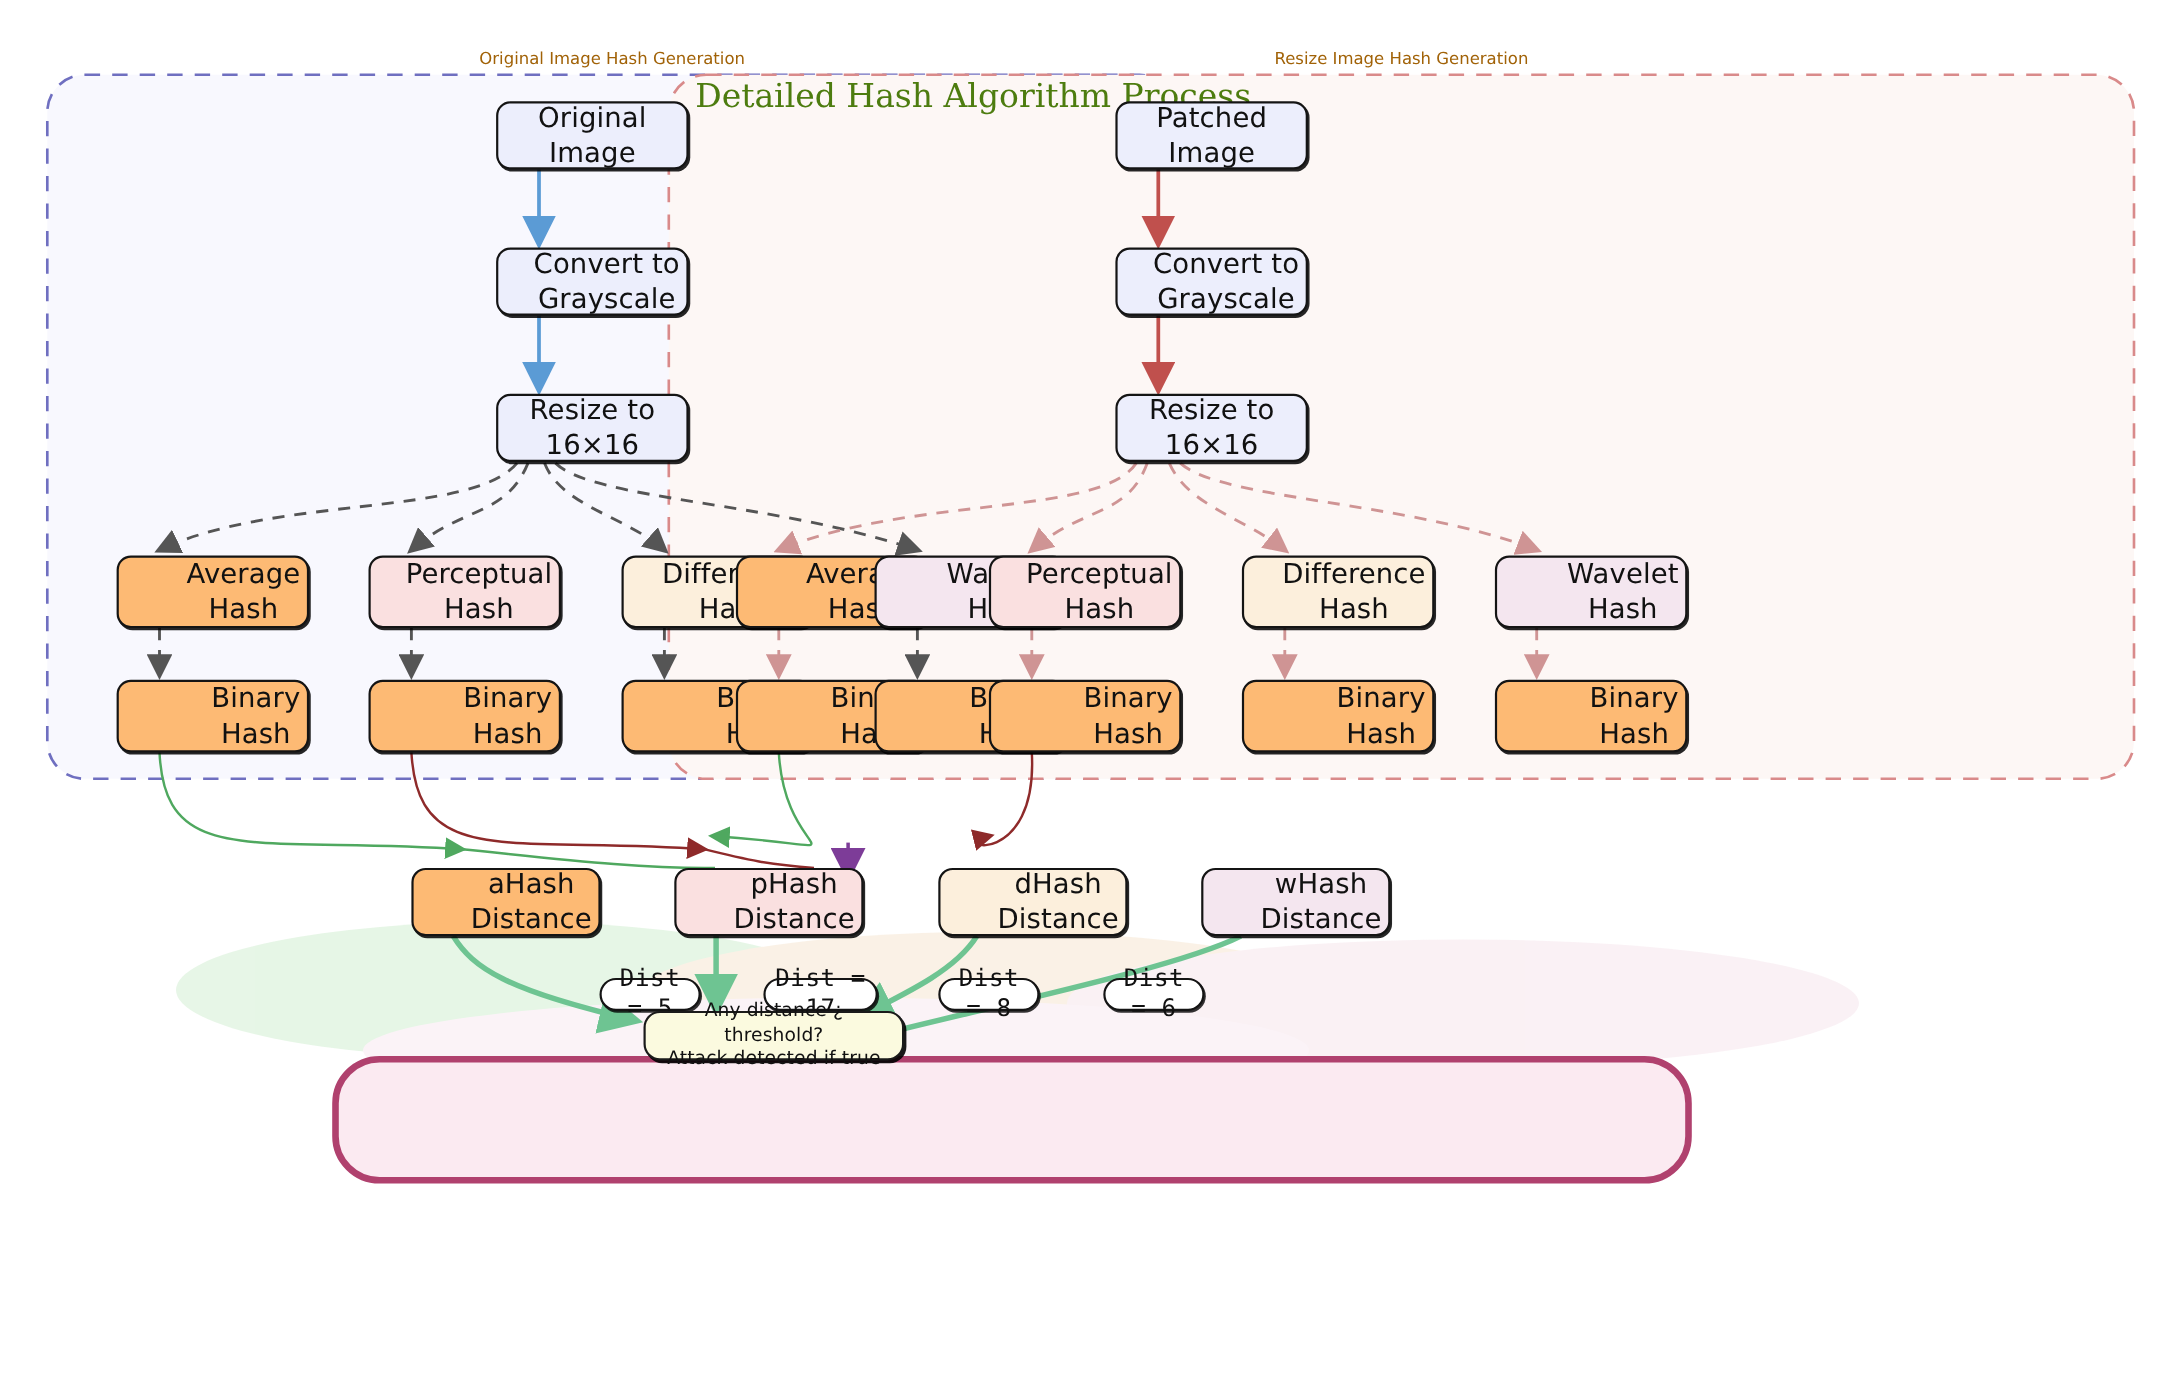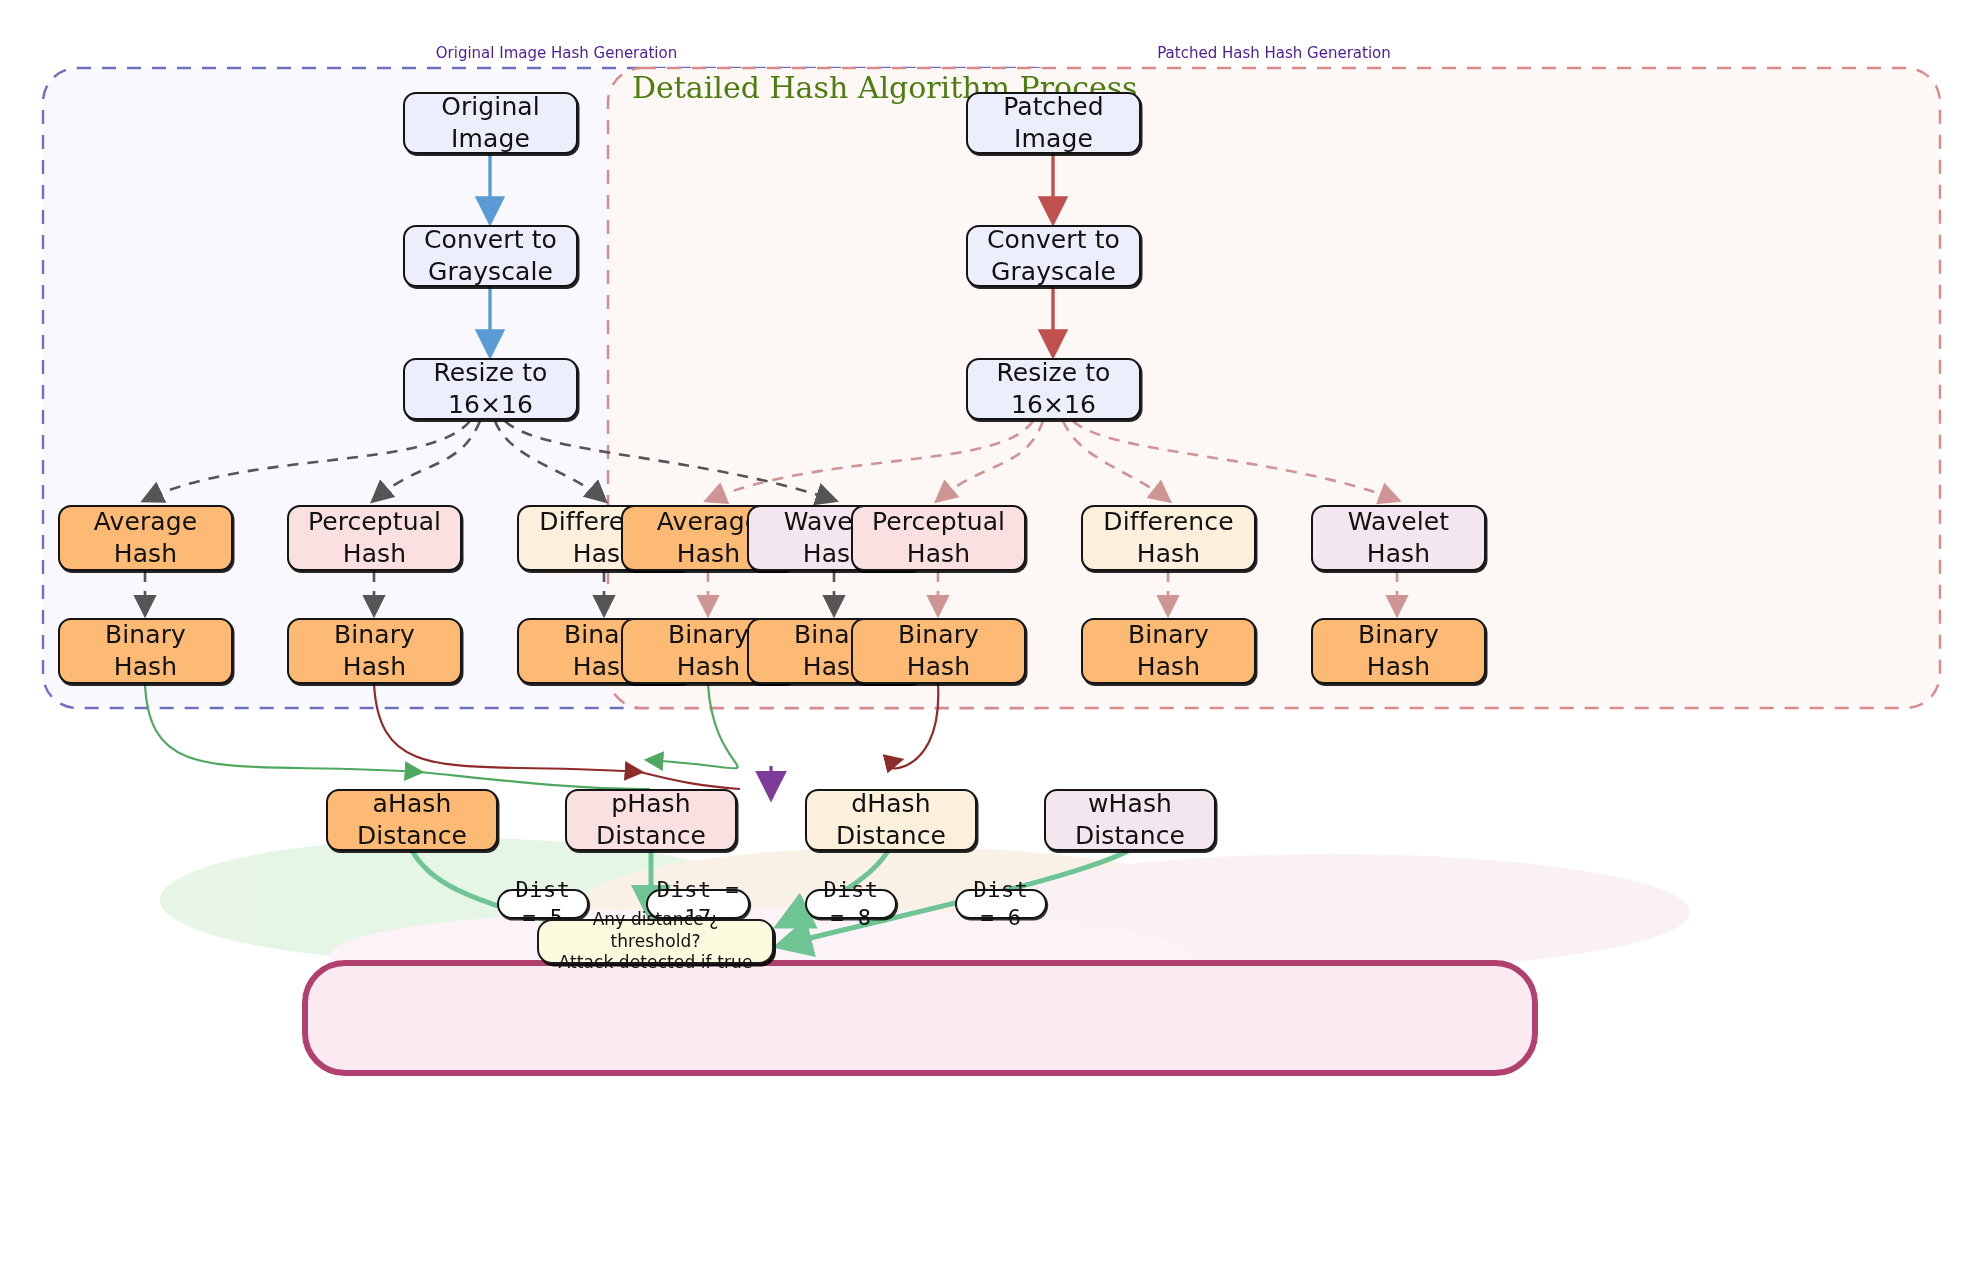--- a/index.html
+++ b/index.html
@@ -10,26 +10,27 @@
   }
   #stage{position:absolute;left:0;top:0;width:1982px;height:1270px;}
   svg.layer{position:absolute;left:0;top:0;width:1982px;height:1270px;overflow:visible;}
   #edges{z-index:2;}
   #clouds{z-index:0;}
   #containers{z-index:1;}
   .nodes{position:absolute;left:0;top:0;width:1982px;height:1270px;z-index:3;}
 
   .node{
     position:absolute;box-sizing:border-box;
-    display:flex;align-items:center;justify-content:center;
+    display:flex;align-items:center;justify-content:flex-end;
     text-align:center;line-height:1.28;
     border:2.2px solid #141414;border-radius:13px;
     background:#eef0fb;color:#111;
     font-size:25px;letter-spacing:.1px;
     box-shadow:1.5px 2px 0 rgba(0,0,0,.85);
+    margin-left:48px;
   }
   .node span{display:block;padding:0 6px;}
 
   .n-process{background:#eceefc;}
   .n-ahash{background:#fdba74;}
   .n-phash{background:#fae0e0;}
   .n-dhash{background:#fcefdc;}
   .n-whash{background:#f4e6ef;}
   .n-binary{background:#fdba74;}
 
@@ -44,21 +45,21 @@
     box-shadow:2px 2.5px 0 rgba(0,0,0,.9);
   }
   .n-dist{
     background:#ffffff;border:2.1px solid #141414;border-radius:28px;
     font-family:"DejaVu Sans Mono","Liberation Mono",monospace;
     font-size:22px;letter-spacing:.5px;color:#111;
     box-shadow:1.2px 1.6px 0 rgba(0,0,0,.8);
   }
 
   .grp-label{
-    position:absolute;font-size:15px;color:#4c1d95;
+    position:absolute;font-size:15px;color:#a16207;
     white-space:nowrap;text-align:center;
   }
   .main-title{
     position:absolute;font-family:"DejaVu Serif","Liberation Serif",serif;
     font-size:30px;color:#4d7c0f;white-space:nowrap;
   }
 </style>
 </head>
 <body>
 
@@ -158,21 +159,21 @@
       <path d="M412,851 C430,880 460,900 575,927" marker-end="url(#ah-res)"></path>
       <path d="M651,851 L651,915" marker-end="url(#ah-res)"></path>
       <path d="M888,851 C870,880 830,900 782,924" marker-end="url(#ah-res)"></path>
       <path d="M1128,851 C1070,880 900,915 782,945" marker-end="url(#ah-res)"></path>
     </g>
   </svg>
 
   <div class="nodes" id="node-layer">
     <div class="main-title" id="main-title" style="left: 632px; top: 70px;">Detailed Hash Algorithm Process</div>
   <div class="grp-label" style="left: 376.5px; top: 44px; width: 360px;">Original Image Hash Generation</div>
-      <div class="grp-label" style="left: 1094px; top: 44px; width: 360px;">Patched Hash Hash Generation</div>
+      <div class="grp-label" style="left: 1094px; top: 44px; width: 360px;">Resize Image Hash Generation</div>
       <div class="node n-process" style="left: 403px; top: 92px; width: 175px; height: 62px;">
         <span>Original Image</span>
       </div>
       <div class="node n-process" style="left: 403px; top: 225px; width: 175px; height: 62px;">
         <span>Convert to<br>Grayscale</span>
       </div>
       <div class="node n-process" style="left: 403px; top: 358px; width: 175px; height: 62px;">
         <span>Resize to 16×16</span>
       </div>
       <div class="node n-process" style="left: 966px; top: 92px; width: 175px; height: 62px;">

